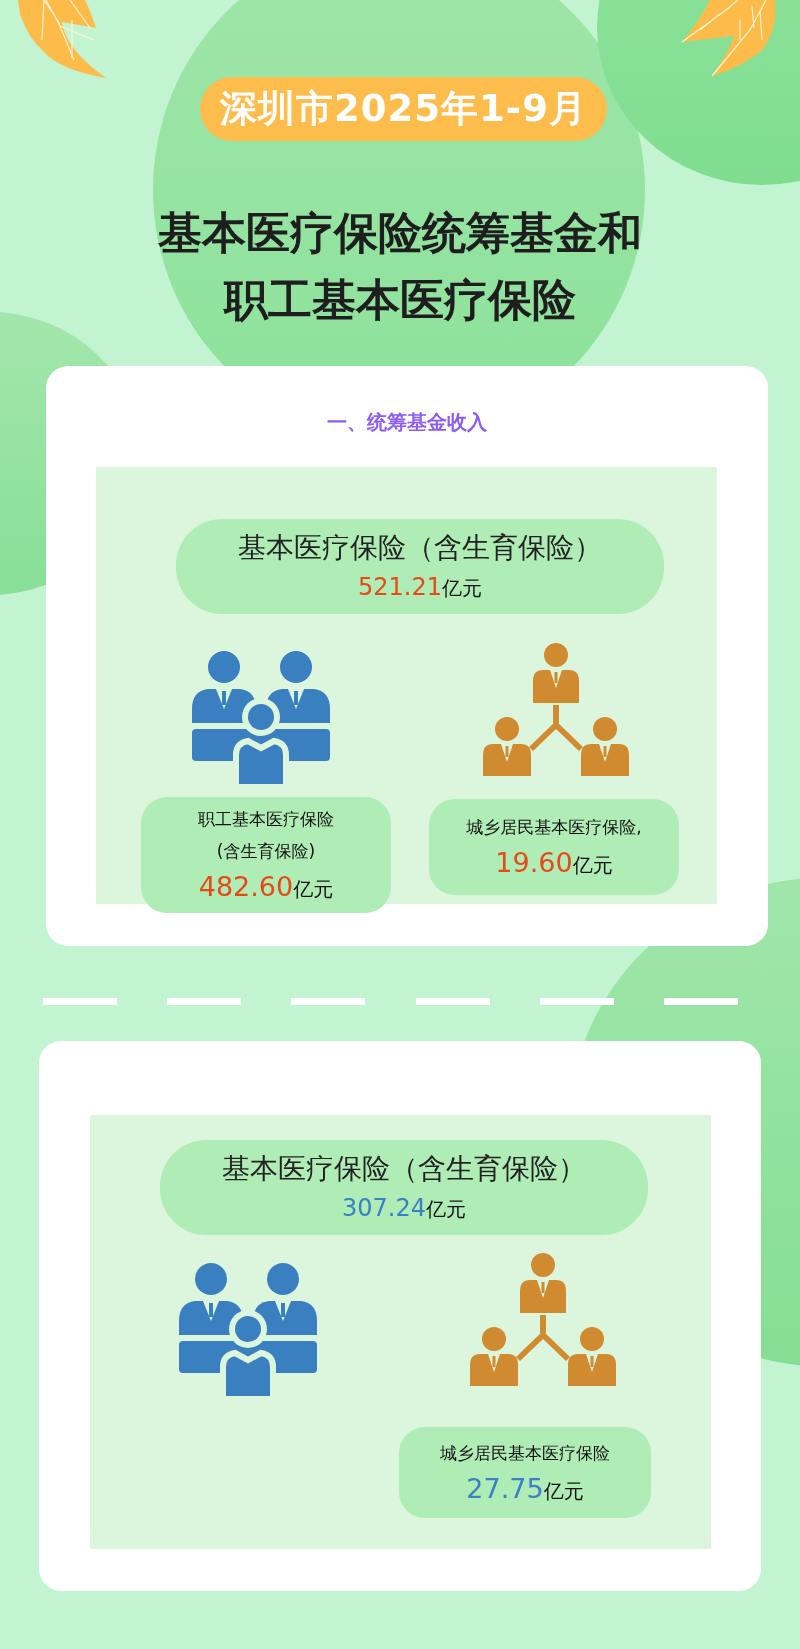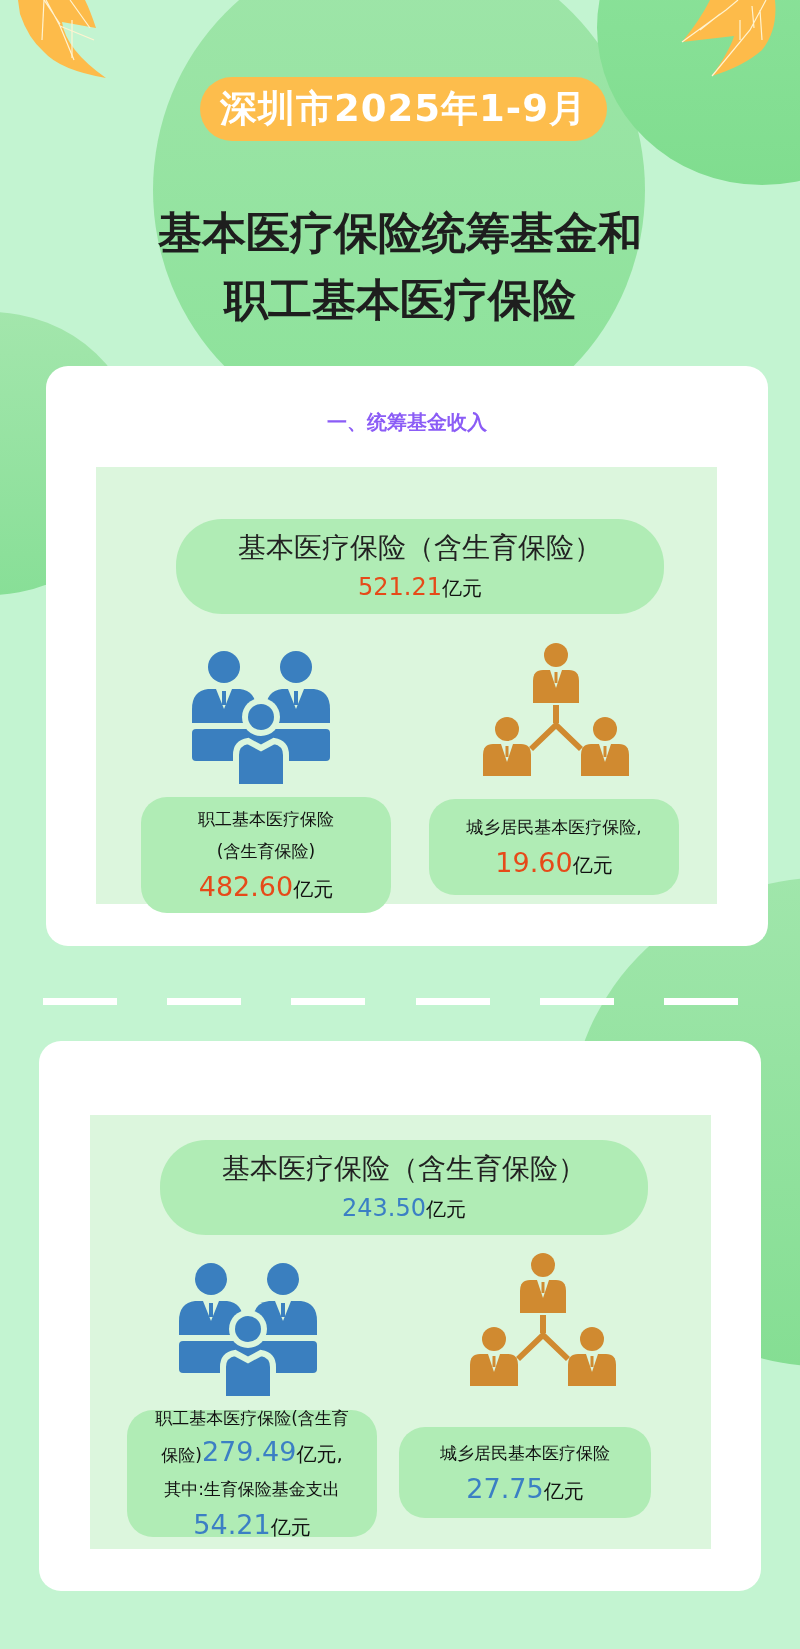--- a/index.html
+++ b/index.html
@@ -173,21 +173,21 @@
   <div class="dash" style="left:373px"></div>
   <div class="dash" style="left:497px"></div>
   <div class="dash" style="left:621px"></div>
 </div>
 
 <div class="card card2">
   <div class="inner">
     <div class="pill pill-big" style="left:70px;top:25px">
       <div class="label">基本医疗保险（含生育保险）</div>
       <div>
-        <span class="num num-blue big-num">243.50</span><span class="unit">亿元</span>
+        <span class="num num-blue big-num">307.24</span><span class="unit">亿元</span>
       </div>
     </div>
 
     <svg class="icon" style="left:89px;top:148px" width="138" height="136" viewBox="0 0 138 136">
       <g fill="#3a7fbf">
         <circle cx="32" cy="16" r="16"></circle>
         <circle cx="104" cy="16" r="16"></circle>
         <path d="M0 58 Q0 40 16 38 L48 38 Q64 40 64 58 L64 72 L0 72 Z"></path>
         <path d="M74 58 Q74 40 90 38 L122 38 Q138 40 138 58 L138 72 L74 72 Z"></path>
         <rect x="0" y="78" width="138" height="32" rx="4"></rect>
@@ -221,30 +221,20 @@
         <path d="M18 101 L24 119 L30 101 Z"></path>
         <path d="M116 101 L122 119 L128 101 Z"></path>
       </g>
       <g fill="#d08a30">
         <rect x="71.5" y="29" width="3" height="11"></rect>
         <rect x="22.5" y="103" width="3" height="11"></rect>
         <rect x="120.5" y="103" width="3" height="11"></rect>
       </g>
     </svg>
 
-    <div class="pill pill-small" style="left:37px;top:295px;width:250px;height:127px">
-      <div class="label">职工基本医疗保险(含生育</div>
-      <div class="label" style="line-height:28px">
-        <span>保险)</span><span class="num num-blue mid-num">279.49</span><span class="unit">亿元,</span>
-      </div>
-      <div class="label">其中:生育保险基金支出</div>
-      <div>
-        <span class="num num-blue mid-num">54.21</span><span class="unit">亿元</span>
-      </div>
-    </div>
 
     <div class="pill pill-small" style="left:309px;top:312px;width:252px;height:91px">
       <div class="label">城乡居民基本医疗保险</div>
       <div>
         <span class="num num-blue mid-num">27.75</span><span class="unit">亿元</span>
       </div>
     </div>
   </div>
 </div>
 

